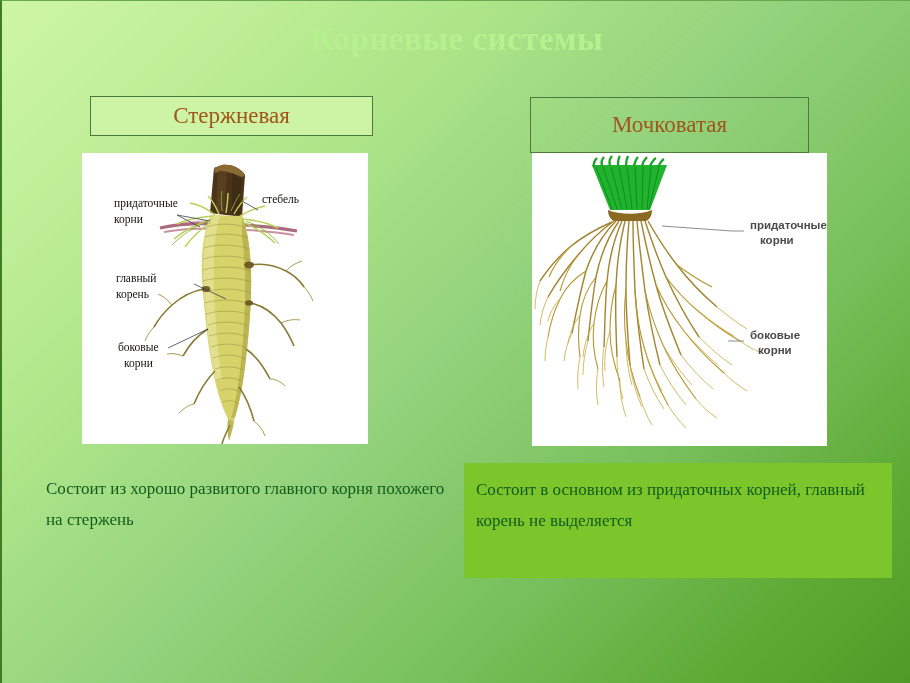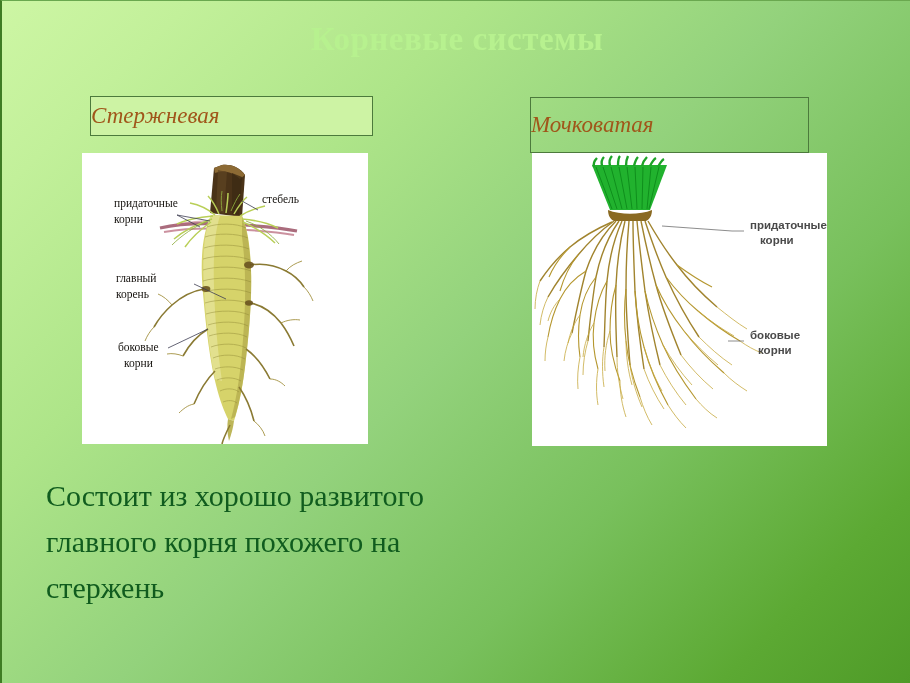--- a/index.html
+++ b/index.html
@@ -44,24 +44,23 @@
     white-space: nowrap;
   }
 
   
   .heading-box {
     position: absolute;
     box-sizing: border-box;
     border: 1px solid #4c7a3c;
     display: flex;
     align-items: center;
-    justify-content: flex-start;
+    justify-content: center;
     font-size: 23px;
     color: #a0561a;
-    font-style: italic;
   }
   #heading-left {
     left: 88px;
     top: 95px;
     width: 283px;
     height: 40px;
     background: #cdf3a4;
   }
   #heading-right {
     left: 528px;
@@ -109,22 +108,22 @@
   .lead {
     stroke: #3d3d52;
     stroke-width: 0.8;
     fill: none;
   }
 
   
   .caption {
     position: absolute;
     box-sizing: border-box;
-    font-size: 30px;
-    line-height: 46px;
+    font-size: 17px;
+    line-height: 31px;
     color: #105c1e;
   }
   #caption-left {
     left: 44px;
     top: 472px;
     width: 400px;
     background: transparent;
   }
   #caption-right {
     left: 462px;
@@ -370,14 +369,15 @@
 
       <text class="fig-label-b" x="218" y="76">придаточные</text>
       <text class="fig-label-b" x="228" y="91">корни</text>
       <text class="fig-label-b" x="218" y="186">боковые</text>
       <text class="fig-label-b" x="226" y="201">корни</text>
     </svg>
   </div>
 
   <div class="caption" id="caption-left">Состоит из хорошо развитого главного корня похожего на стержень</div>
 
+  <div class="caption" id="caption-right">Состоит в основном из придаточных корней, главный корень не выделяется</div>
 
 </div>
 
 </body></html>

